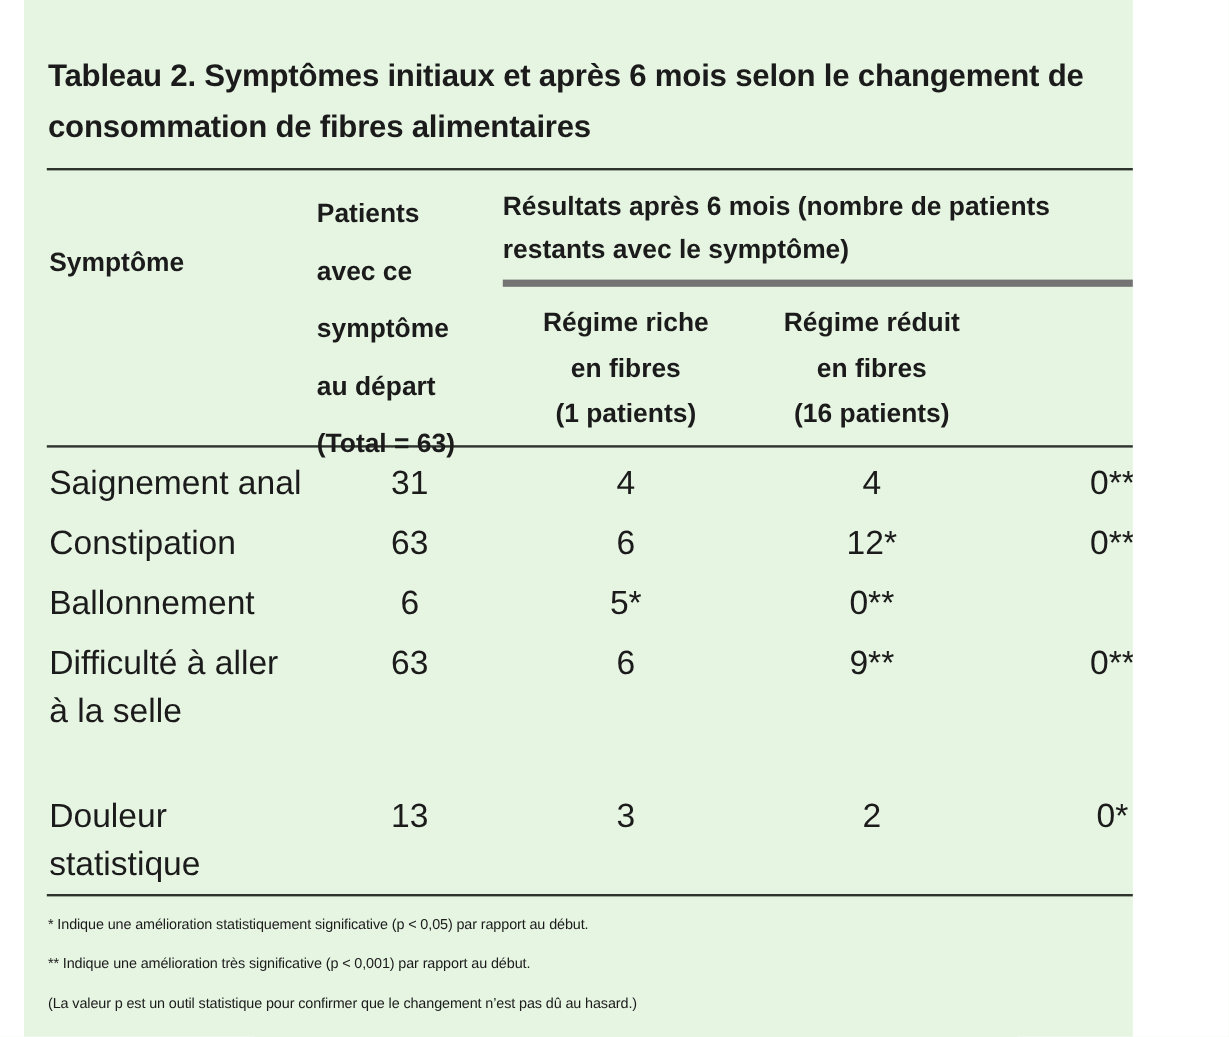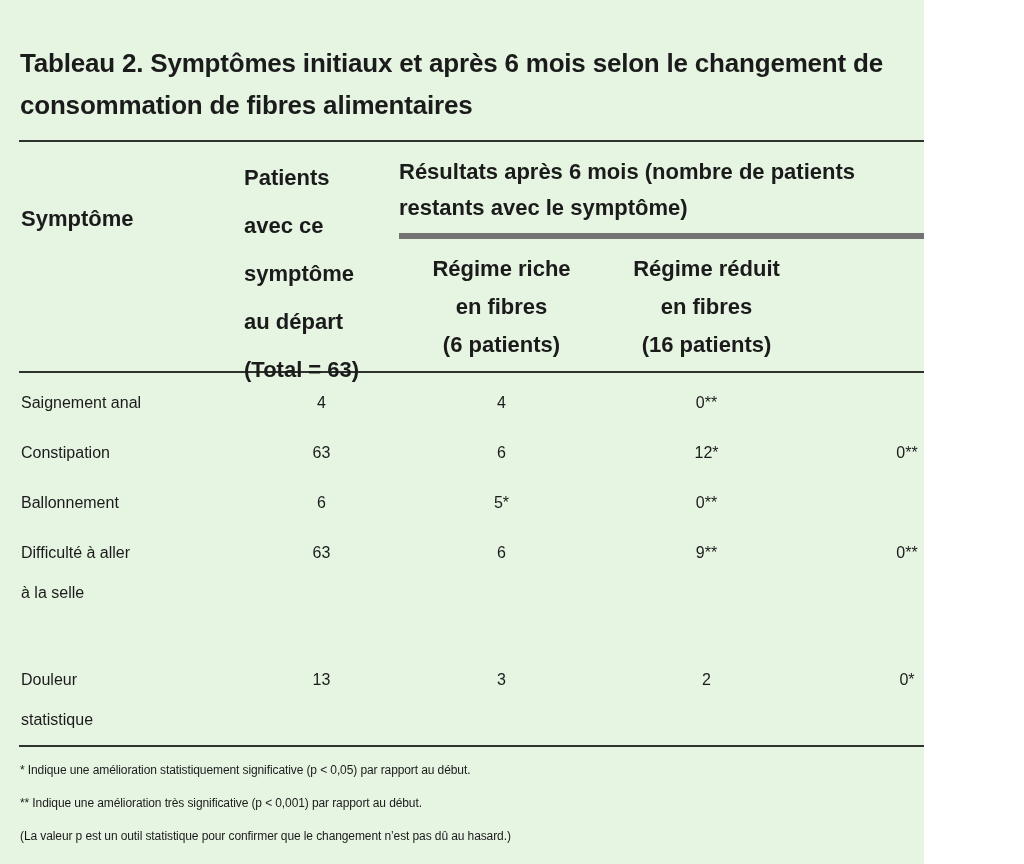--- a/index.html
+++ b/index.html
@@ -5,20 +5,21 @@
   html, body { margin: 0; padding: 0; }
   .page {
     position: relative;
     width: 924px;
     height: 864px;
     background: #e6f4e2;
     color: #1b1b1b;
     font-family: "Liberation Sans", "DejaVu Sans", sans-serif;
     overflow: hidden;
     box-sizing: border-box;
+    margin-left: 20px;
   }
   .pre { white-space: pre-line; }
 
   
   .title {
     margin: 42px 20px 0 20px;
     font-size: 26px;
     line-height: 42px;
     font-weight: 700;
     letter-spacing: -0.2px;
@@ -67,21 +68,21 @@
   }
   .cell-regime-h.c3 { grid-column: 3; }
   .cell-regime-h.c4 { grid-column: 4; }
   .cell-regime-h.c5 { grid-column: 5; }
 
   .trow {
     display: grid;
     grid-template-columns: 225px 155px 205px 205px 196px;
     align-items: start;
     margin-top: 10px;
-    font-size: 16px;
+    font-size: 28px;
     line-height: 40px;
   }
   .trow.gap-above { margin-top: 47px; }
   .trow .symptom { padding-left: 2px; text-align: left; }
   .trow .val { text-align: center; }
 
   
   .footnotes {
     margin: 5px 19px 0 19px;
     width: 986px;
@@ -111,30 +112,31 @@
       <div class="cell-symptom-h">Symptôme</div>
       <div class="cell-baseline-h pre">Patients
 avec ce
 symptôme
 au départ
 (Total = 63)</div>
       <div class="cell-group-h pre">Résultats après 6 mois (nombre de patients
 restants avec le symptôme)</div>
       <div class="cell-regime-h c3 pre">Régime riche
 en fibres
-(6 patients)</div>
+(1 patients)</div>
       <div class="cell-regime-h c4 pre">Régime réduit
 en fibres
 (16 patients)</div>
     </div>
 
     <div class="tbody">
 
       <div class="trow">
         <div class="symptom pre">Saignement anal</div>
+        <div class="val">31</div>
         <div class="val">4</div>
         <div class="val">4</div>
         <div class="val">0**</div>
       </div>
 
       <div class="trow">
         <div class="symptom pre">Constipation</div>
         <div class="val">63</div>
         <div class="val">6</div>
         <div class="val">12*</div>

